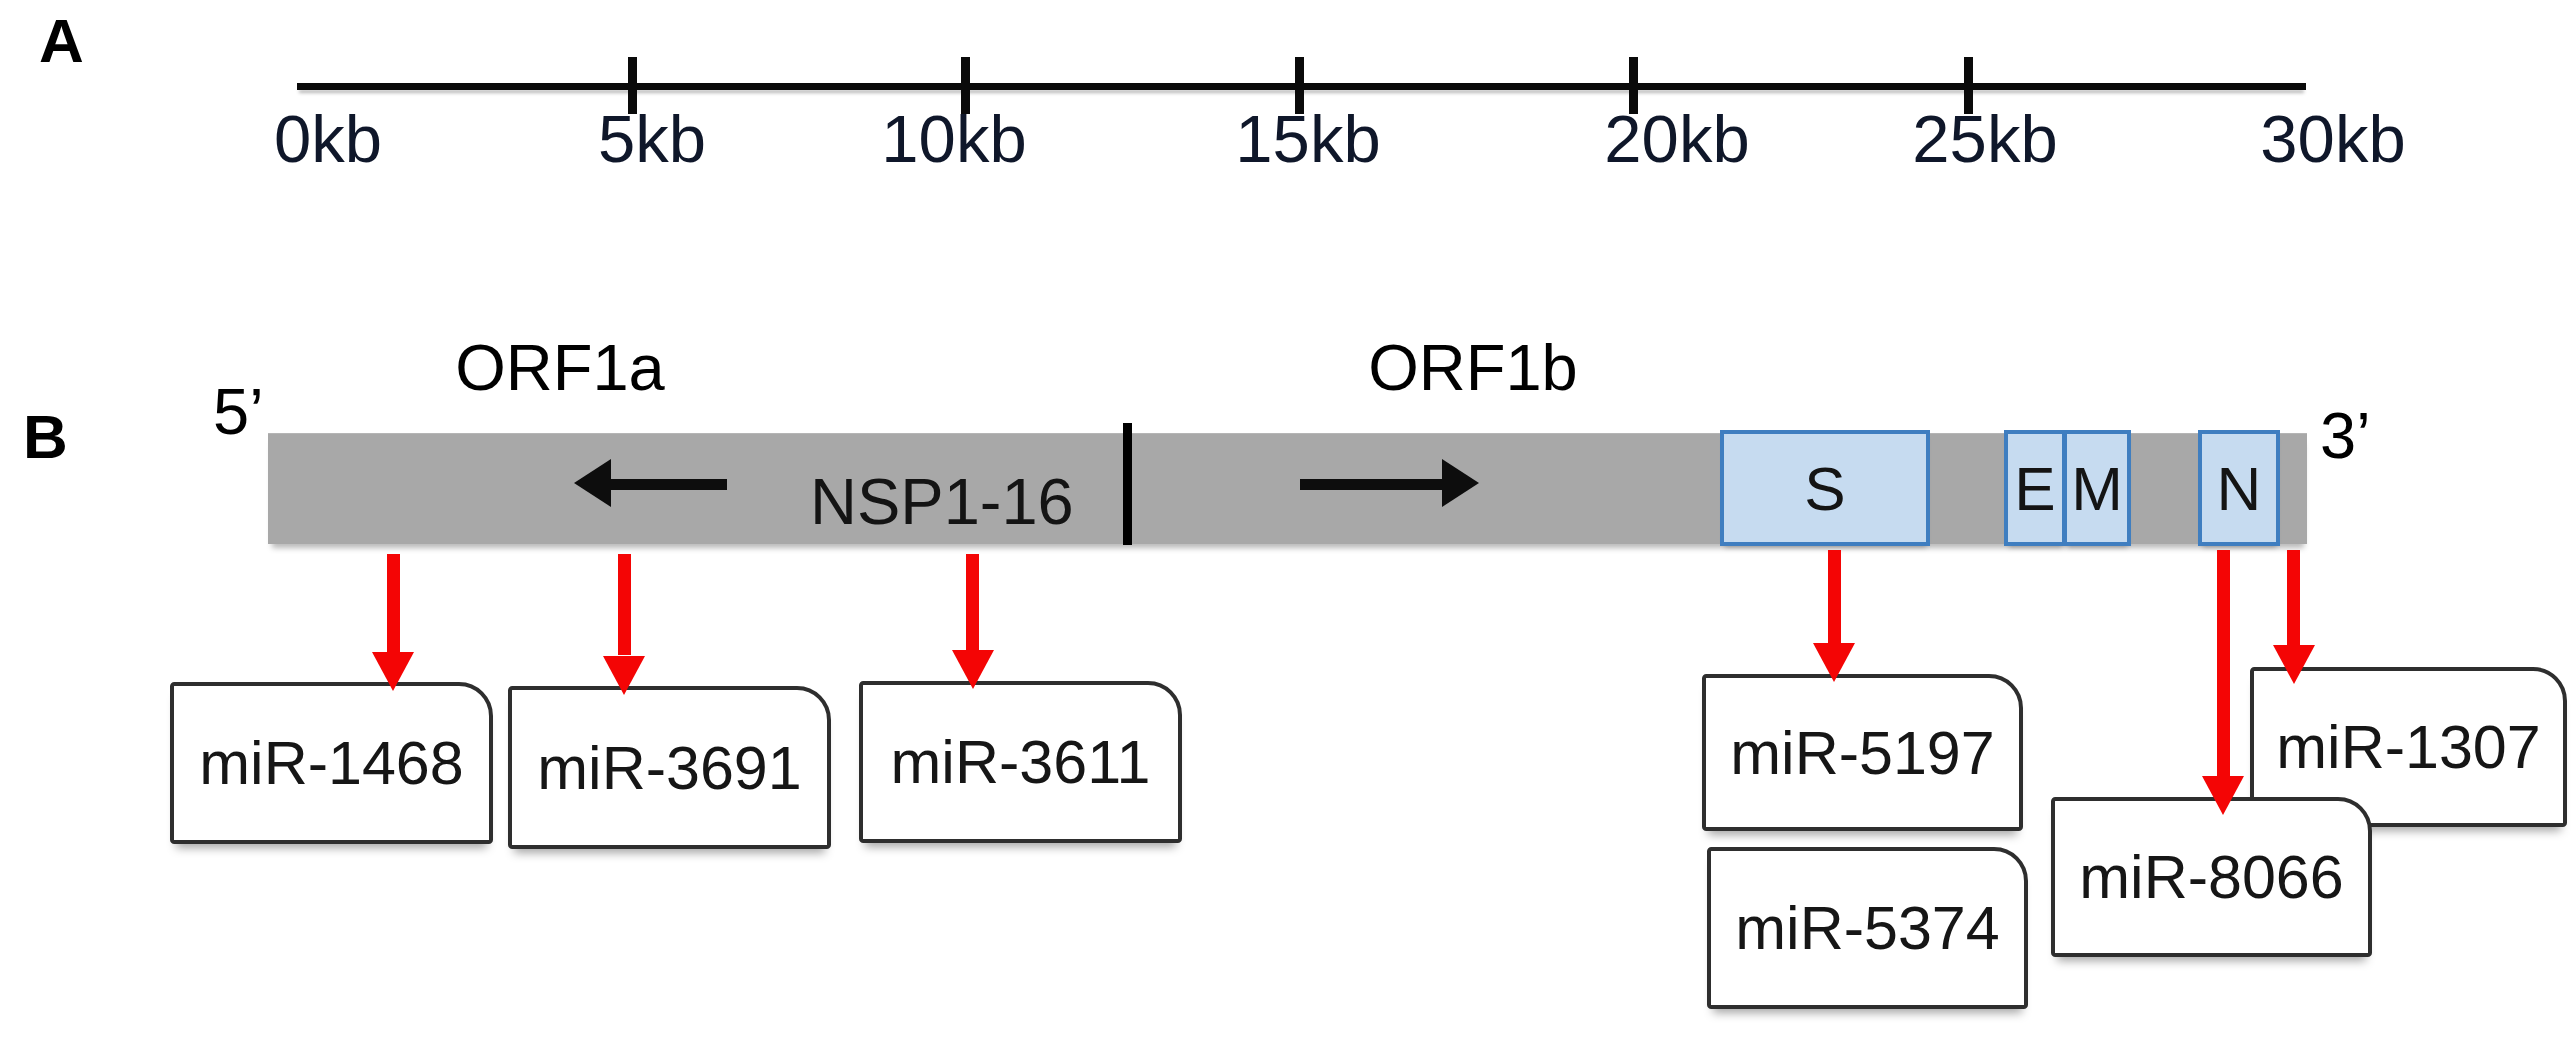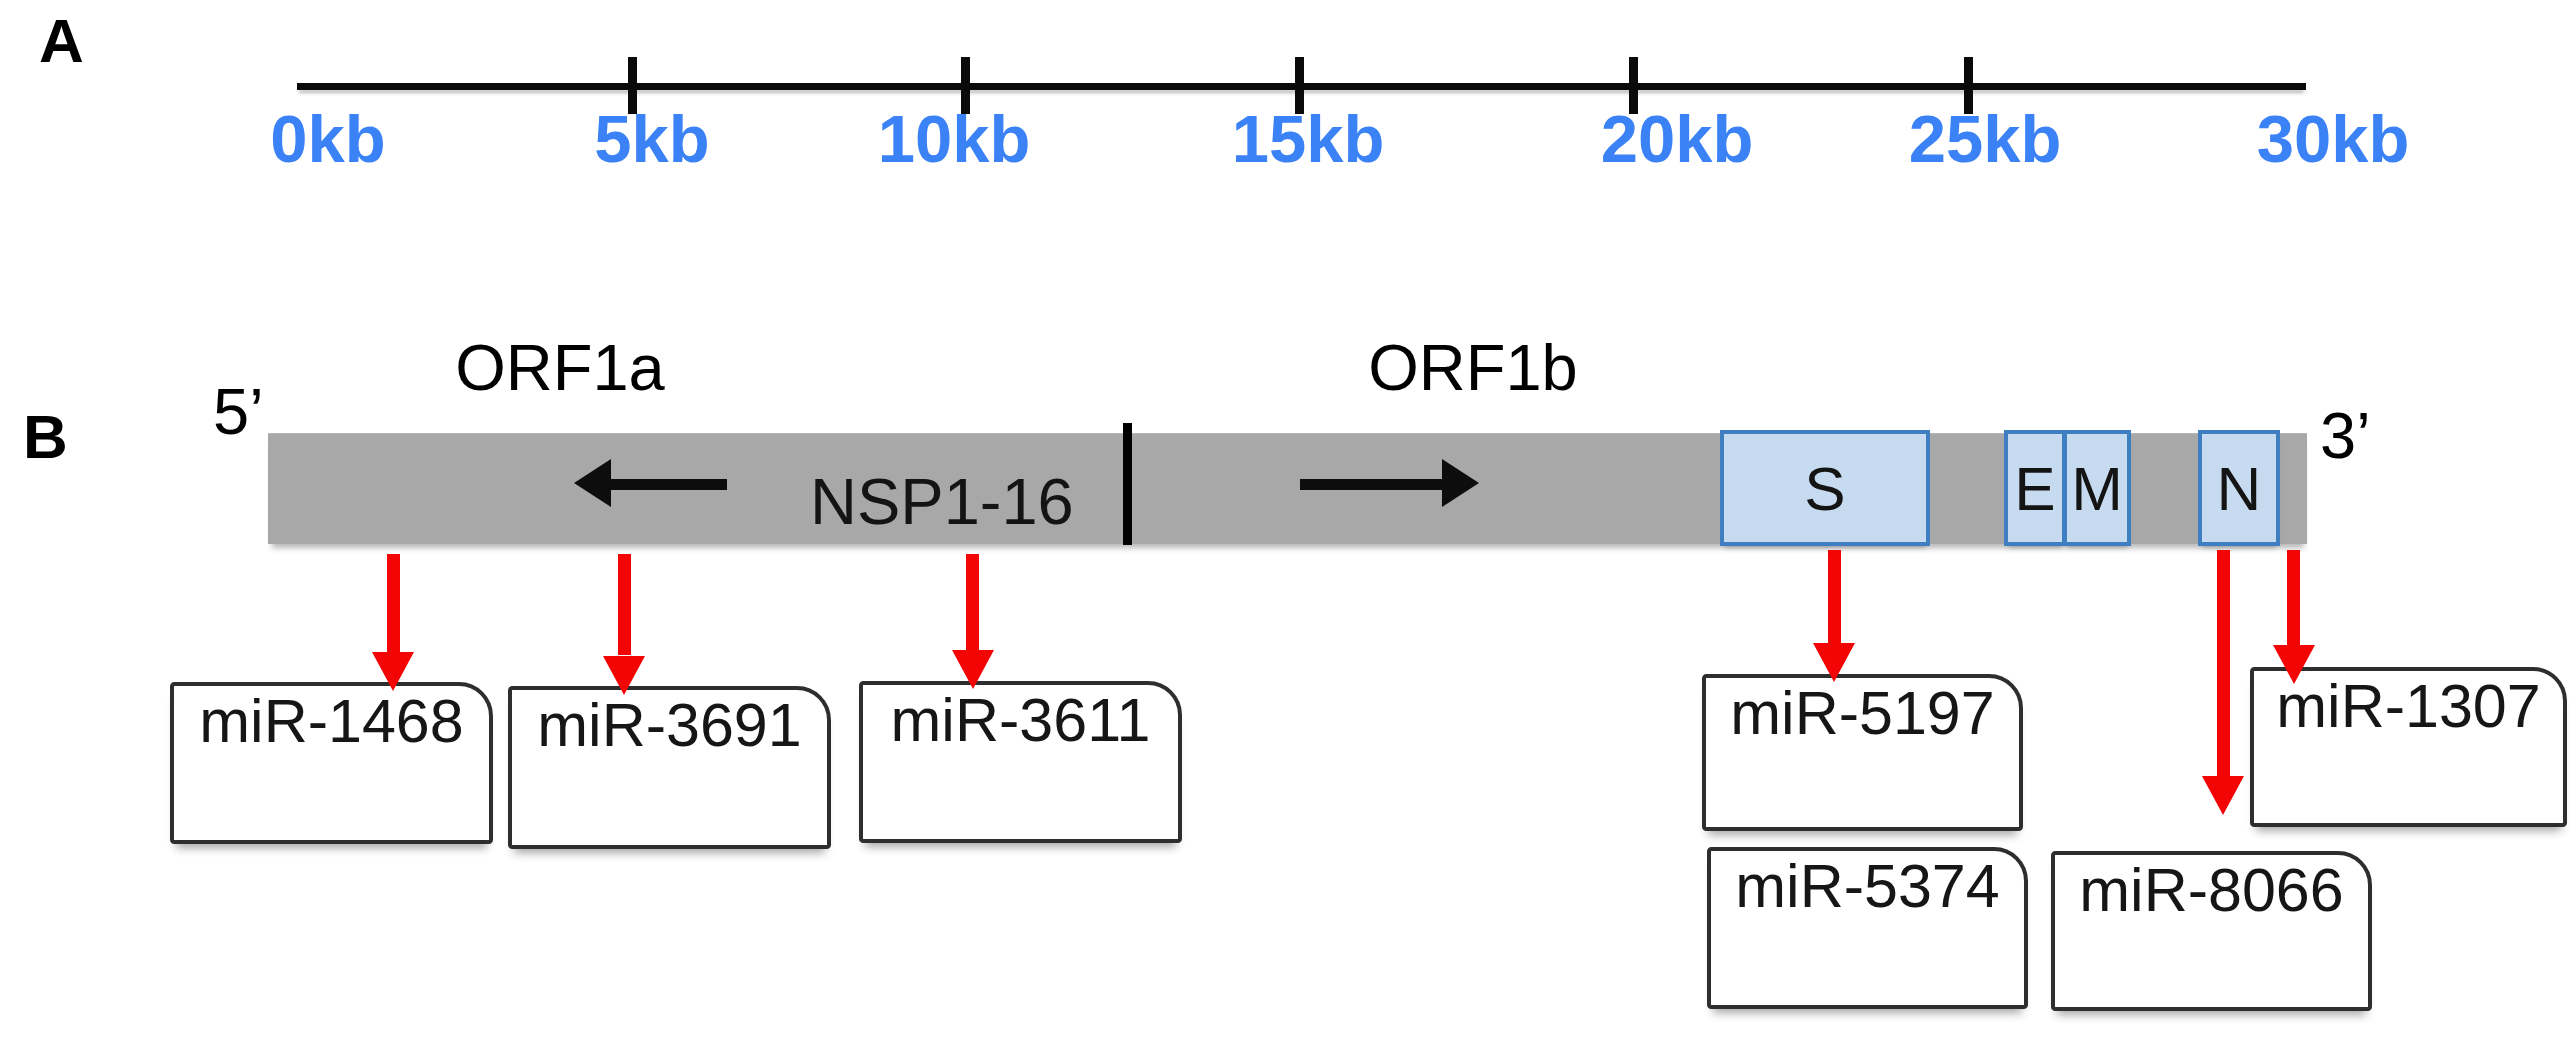--- a/index.html
+++ b/index.html
@@ -16,23 +16,22 @@
   }
   
   .ruler-line{
     left:297px;top:83px;width:2009px;height:7px;background:#0a0a0a;
     box-shadow:0 5px 3.5px -2.1px rgba(0,0,0,0.30);
   }
   .ruler-tick{
     top:57px;width:8.5px;height:57px;background:#0a0a0a;
   }
   .tick-label{
-    top:105px;font-size:67px;color:#3b82f6;line-height:1;transform:translateX(-50%);
+    top:105px;font-size:67px;color:#0f172a;line-height:1;transform:translateX(-50%);
     white-space:nowrap;
-    font-weight:bold;
   }
   
   .genome-bar{
     left:268px;top:433px;width:2039px;height:110px;
     background:#a8a8a8;border-top:1.4px solid #b5b5b5;
     box-shadow:0 7px 5.7px -3.5px rgba(0,0,0,0.28);
   }
   .orf-divider{
     left:1123px;top:423px;width:8.5px;height:122px;background:#000;
   }
@@ -69,21 +68,21 @@
   .red-head{
     width:0;height:0;z-index:6;
     border-left:21px solid transparent;border-right:21px solid transparent;
     border-top:39px solid #f40505;
   }
   
   .mir-box{
     background:#ffffff;border:4.3px solid #2e2e2e;
     border-radius:4.3px 34px 4.3px 4.3px;
     box-sizing:border-box;
-    display:flex;align-items:flex-start;justify-content:center;
+    display:flex;align-items:center;justify-content:center;
     font-size:61px;color:#161616;
     box-shadow:0 10px 10px -6.4px rgba(0,0,0,0.35);
   }
 </style>
 </head>
 <body>
 
 <div class="canvas">
 
   <div class="abs panel-letter" style="left:39px;top:10px;">A</div>
@@ -175,18 +174,18 @@
   </div>
   <div class="abs mir-box" style="left:1702px;top:674px;width:321px;height:157px;">
     <span>miR-5197</span>
   </div>
   <div class="abs mir-box" style="left:1707px;top:847px;width:321px;height:162px;">
     <span>miR-5374</span>
   </div>
   <div class="abs mir-box" style="left:2250px;top:667px;width:317px;height:160px;z-index:2;">
     <span>miR-1307</span>
   </div>
-  <div class="abs mir-box" style="left:2051px;top:851px;width:321px;height:160px;z-index:3;">
+  <div class="abs mir-box" style="left:2051px;top:797px;width:321px;height:160px;z-index:3;">
     <span>miR-8066</span>
   </div>
 
 </div>
 
 
 </body></html>

